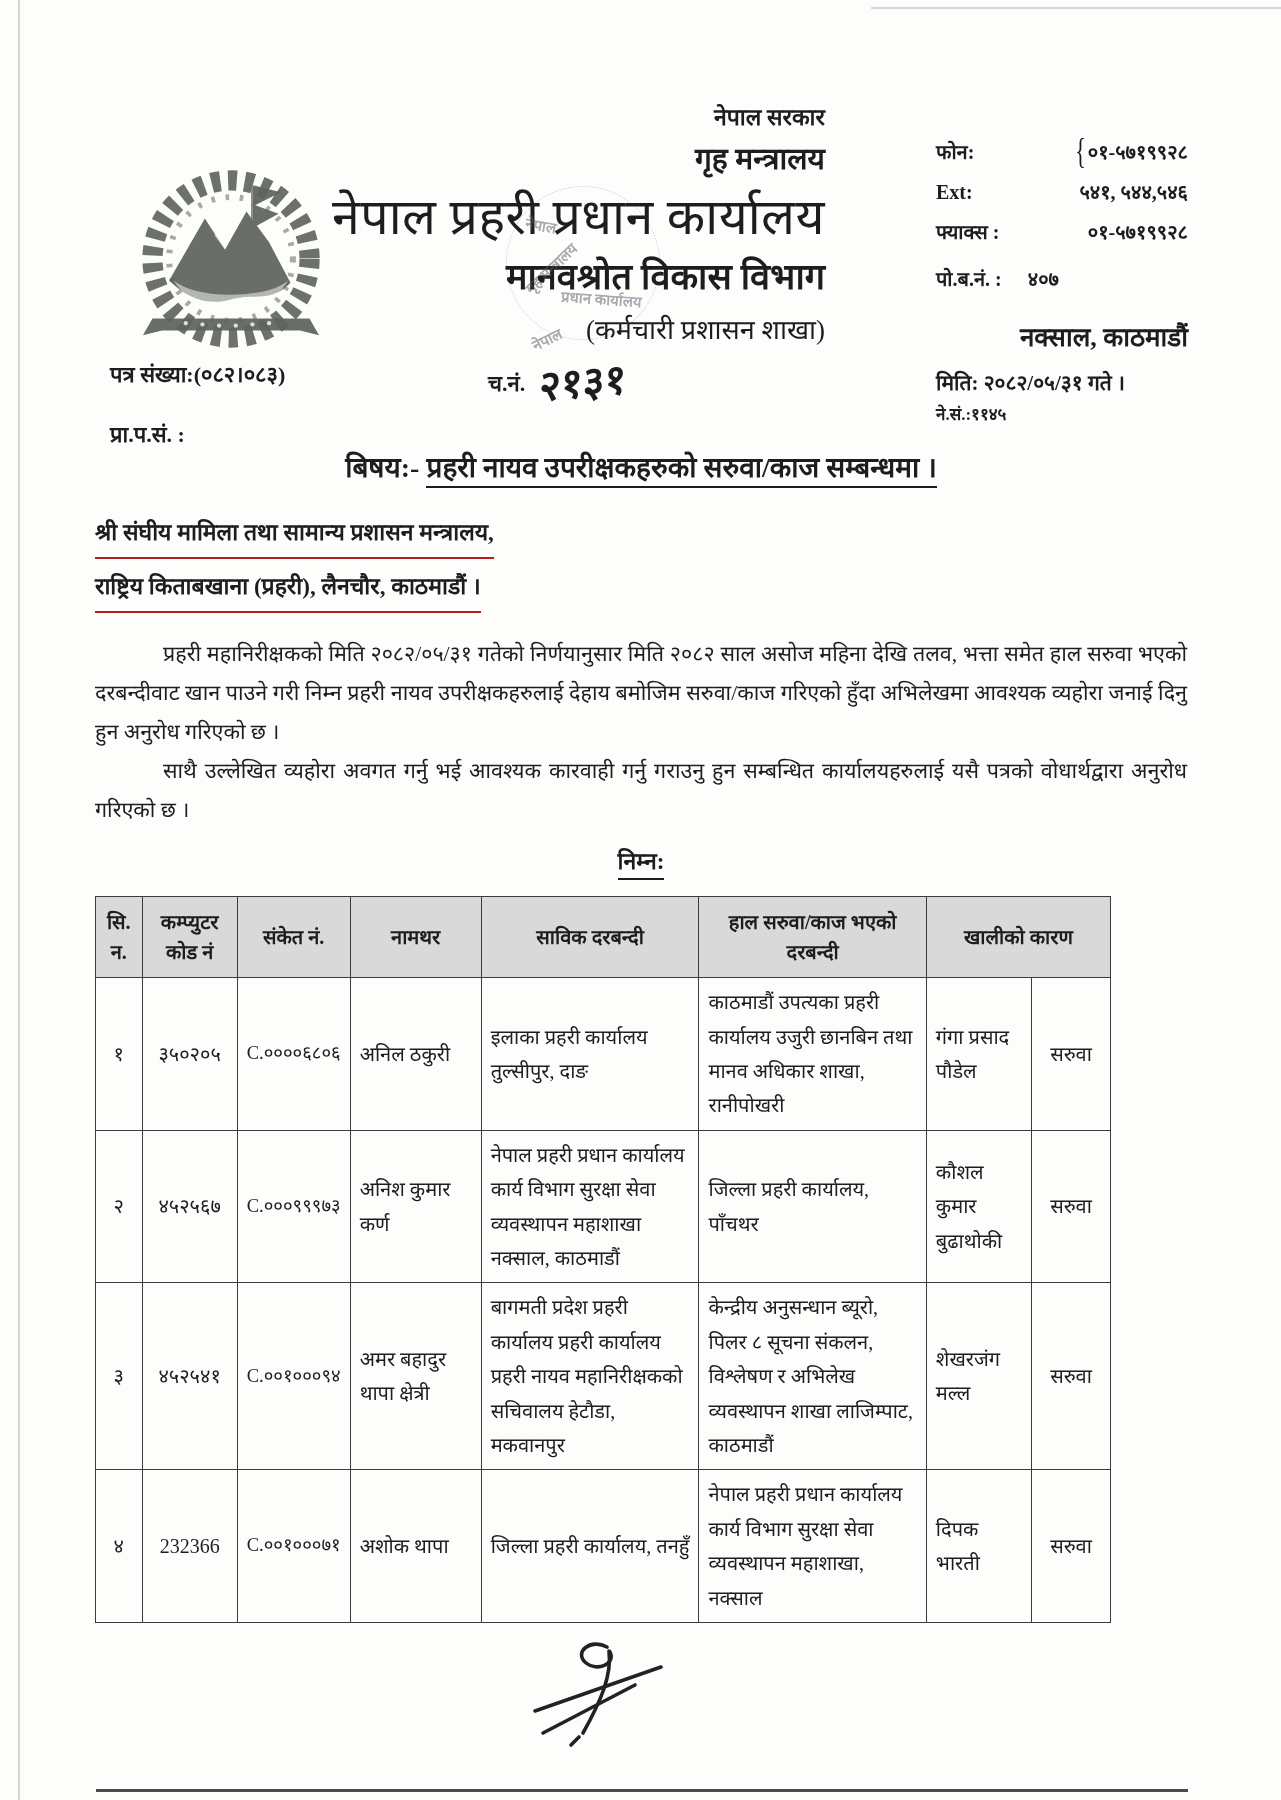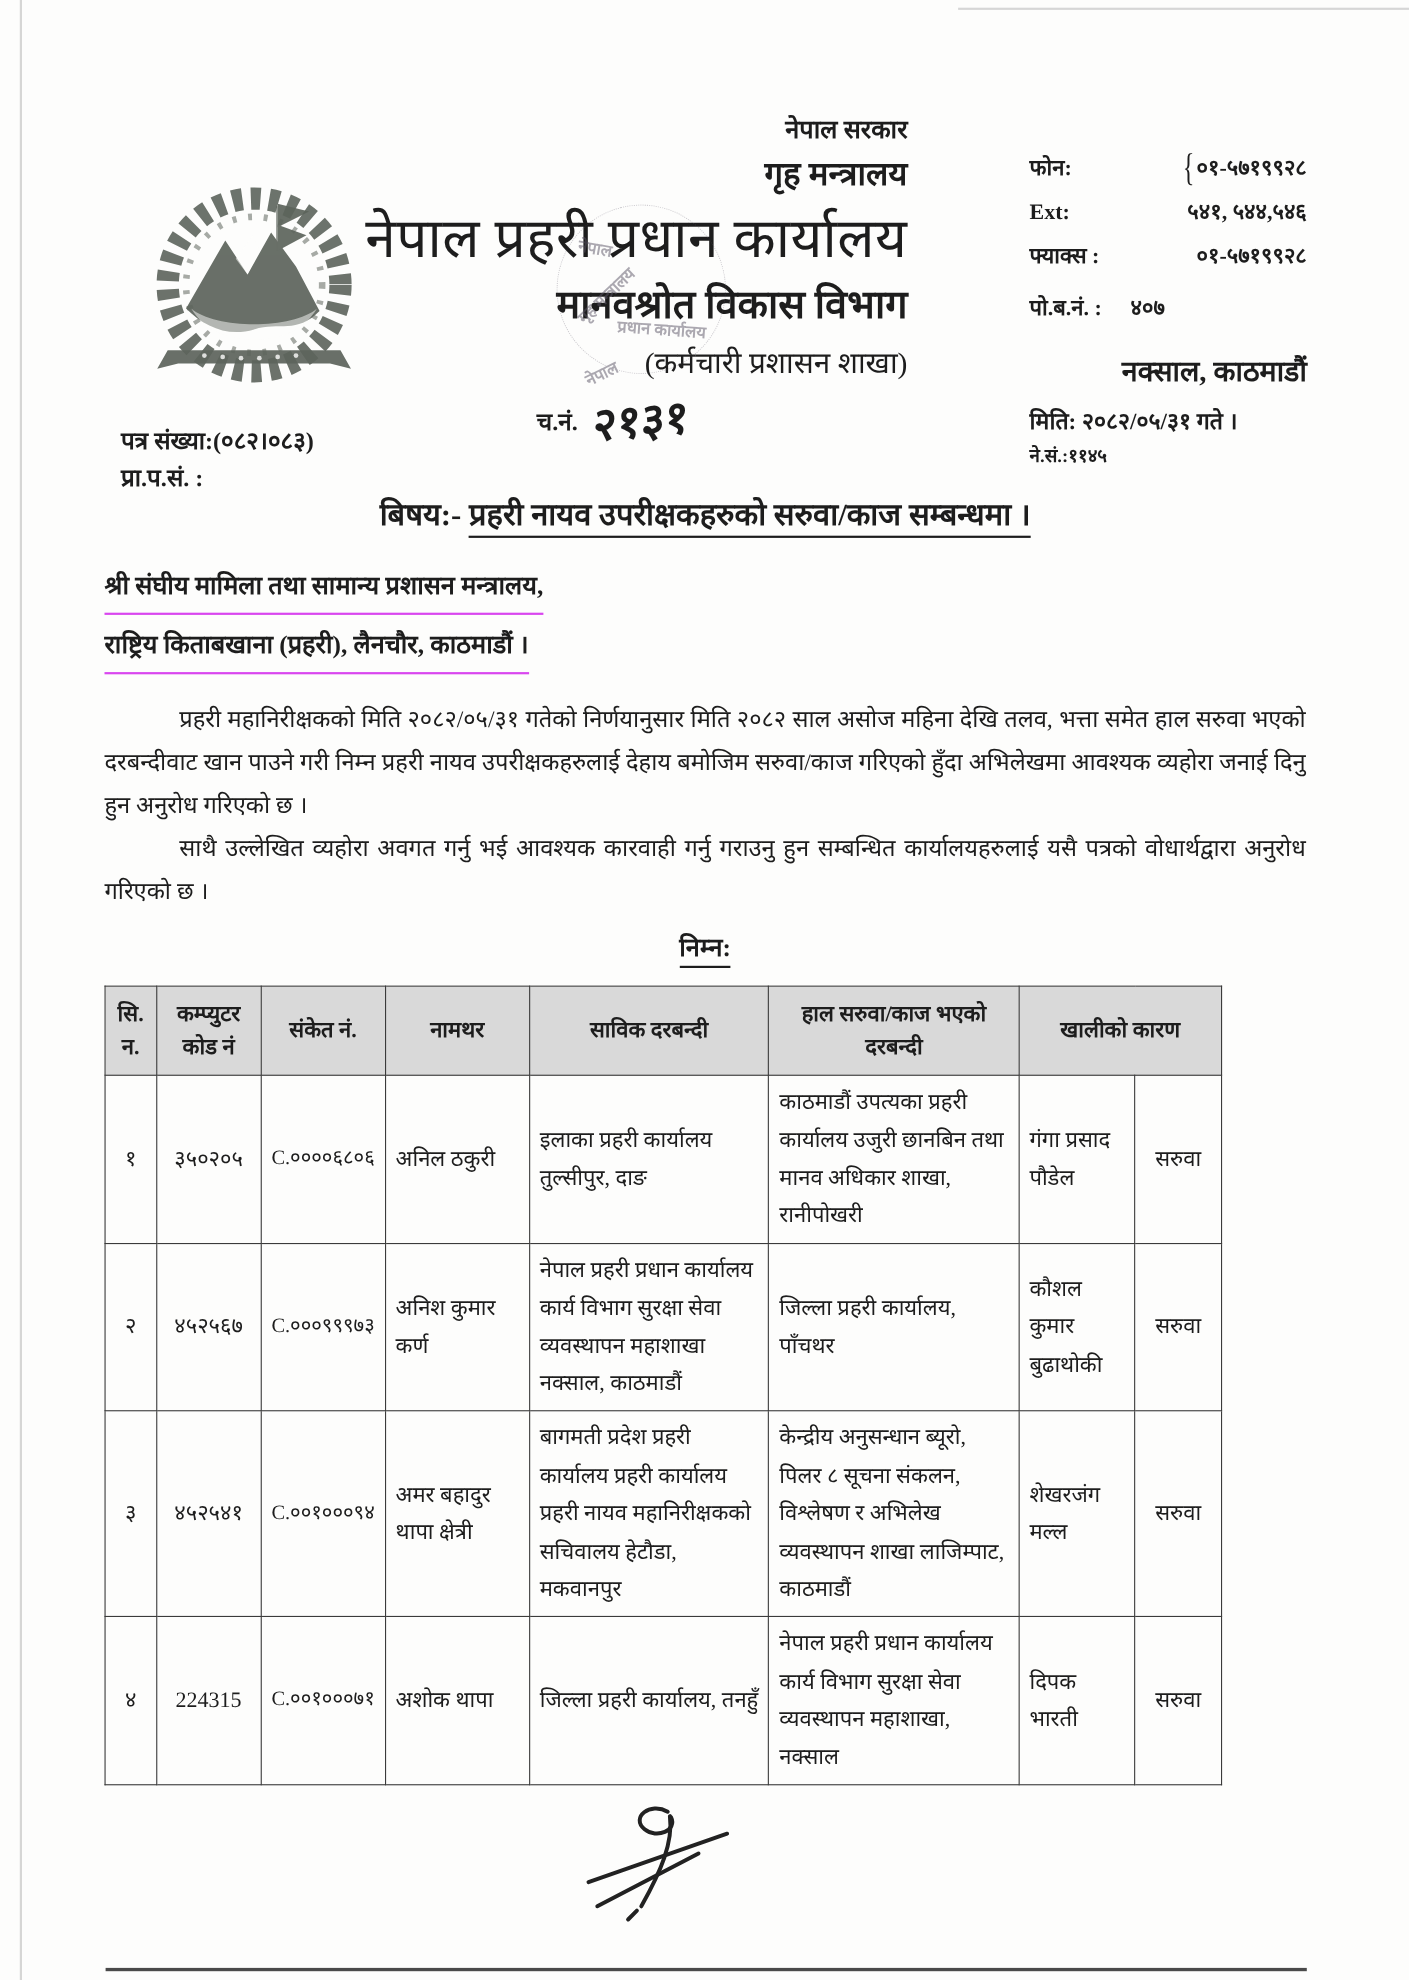--- a/index.html
+++ b/index.html
@@ -34,31 +34,31 @@
   .c-row{display:flex;justify-content:space-between;margin-bottom:13px;align-items:baseline;}
   .c-label{white-space:nowrap;}
   .c-val{white-space:nowrap;}
   .brace{font-weight:normal;display:inline-block;transform:scaleY(1.6);margin-right:2px;font-size:22px;}
   .c-ext-label{font-family:"Liberation Serif",serif;}
   .c-pob{margin-top:20px;margin-bottom:26px;display:flex;gap:26px;}
   .c-address{font-size:26px;text-align:right;margin-bottom:14px;}
   .c-date{font-size:21px;text-align:left;}
   .c-ns{font-size:17px;text-align:left;margin-top:6px;}
 
-  .letter-no{position:absolute;left:110px;top:384px;font-size:22px;font-weight:bold;}
+  .letter-no{position:absolute;left:110px;top:358px;font-size:22px;font-weight:bold;}
   .chn{position:absolute;left:488px;top:352px;font-size:22px;font-weight:bold;}
   .chn-hand{font-size:42px;font-weight:600;display:inline-block;transform:rotate(-5deg) skewX(-6deg);margin-left:8px;vertical-align:-6px;}
   .prapasan{position:absolute;left:110px;top:418px;font-size:22px;font-weight:bold;}
 
   
   .content{margin:0 94px 0 95px;}
   .subject{ text-align:center;font-size:28px;font-weight:bold;margin-top:2px;}
   .subject .u{border-bottom:2.5px solid #1d1d1d;padding-bottom:3px;}
   .addressee{margin-top:26px;font-size:23px;font-weight:bold;line-height:1.95;}
-  .addressee div{display:table;border-bottom:2px solid #d946ef;padding-bottom:1px;margin-bottom:6px;}
+  .addressee div{display:table;border-bottom:2px solid #b91c1c;padding-bottom:1px;margin-bottom:6px;}
   .para{font-size:21.5px;line-height:1.82;text-align:justify;text-indent:68px;margin:0;}
   .para.first{margin-top:22px;}
   .nimna-wrap{text-align:center;margin-top:14px;}
   .nimna{display:inline-block;font-size:23px;font-weight:bold;border-bottom:2.5px solid #1d1d1d;padding-bottom:2px;}
 
   table.roster{border-collapse:collapse;margin-top:16px;width:1016px;font-size:20px;}
   .roster th,.roster td{border:1.7px solid #3b3b3b;padding:7px 9px;vertical-align:middle;}
   .roster th{background:#d9d9d9;font-weight:bold;text-align:center;line-height:1.5;padding:10px 6px;}
   .roster td{line-height:1.72;}
   .cell-c{text-align:center;}
@@ -218,21 +218,21 @@
           <td class="cell-c">४५२५४१</td>
           <td class="sym">C.००१०००९४</td>
           <td class="cell-l">अमर बहादुर थापा क्षेत्री</td>
           <td class="cell-l">बागमती प्रदेश प्रहरी कार्यालय प्रहरी कार्यालय प्रहरी नायव महानिरीक्षकको सचिवालय हेटौडा, मकवानपुर</td>
           <td class="cell-l">केन्द्रीय अनुसन्धान ब्यूरो, पिलर ८ सूचना संकलन, विश्लेषण र अभिलेख व्यवस्थापन शाखा लाजिम्पाट, काठमाडौं</td>
           <td class="cell-l">शेखरजंग मल्ल</td>
           <td class="cell-c">सरुवा</td>
         </tr>
         <tr>
           <td class="cell-c">४</td>
-          <td class="cell-c">224315</td>
+          <td class="cell-c">232366</td>
           <td class="sym">C.००१०००७१</td>
           <td class="cell-l">अशोक थापा</td>
           <td class="cell-l">जिल्ला प्रहरी कार्यालय, तनहुँ</td>
           <td class="cell-l">नेपाल प्रहरी प्रधान कार्यालय कार्य विभाग सुरक्षा सेवा व्यवस्थापन महाशाखा, नक्साल</td>
           <td class="cell-l">दिपक भारती</td>
           <td class="cell-c">सरुवा</td>
         </tr>
       </tbody>
     </table>
 

